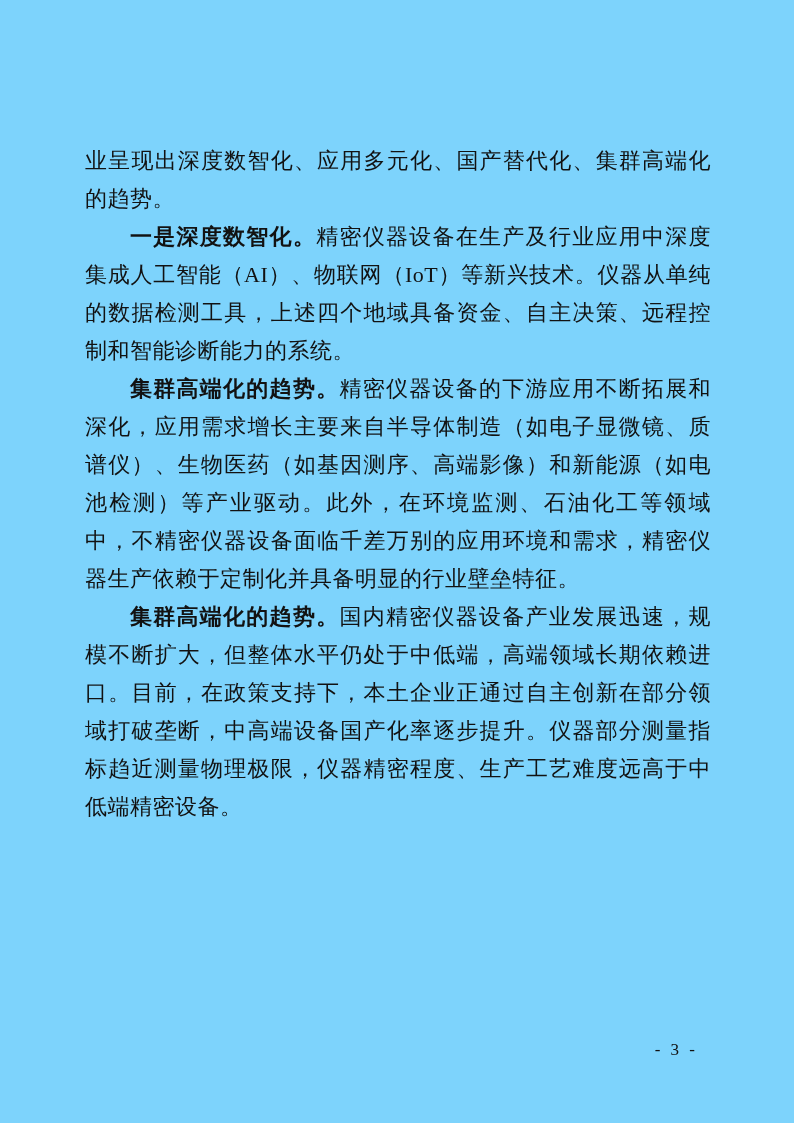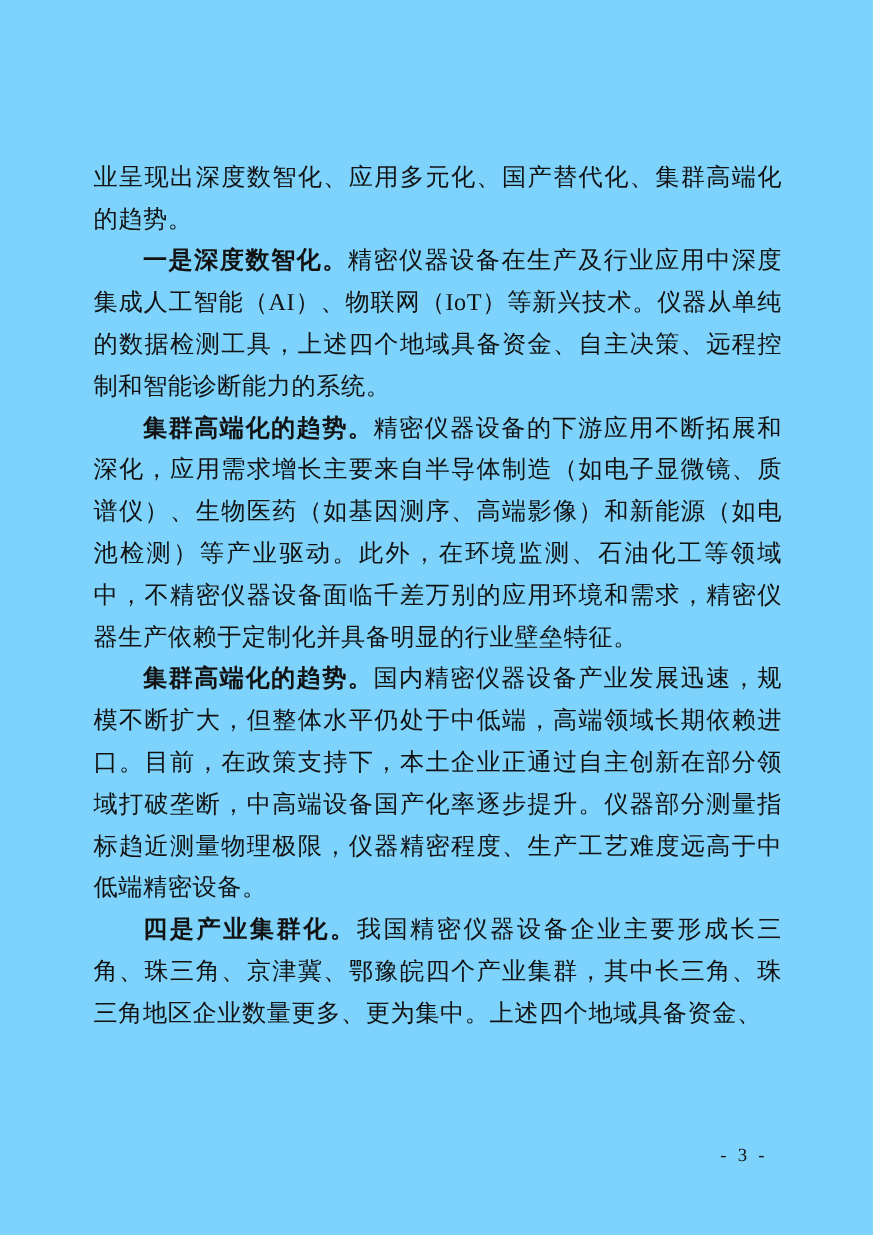--- a/index.html
+++ b/index.html
@@ -58,19 +58,18 @@
   <div class="doc-content">
 
     <p class="para continuation"><span>业呈现出深度数智化、应用多元化、国产替代化、集群高端化的趋势。</span></p>
 
     <p class="para"><span class="para-lead">一是深度数智化。</span><span>精密仪器设备在生产及行业应用中深度集成人工智能（AI）、物联网（IoT）等新兴技术。仪器从单纯的数据检测工具，上述四个地域具备资金、自主决策、远程控制和智能诊断能力的系统。</span></p>
 
     <p class="para"><span class="para-lead">集群高端化的趋势。</span><span>精密仪器设备的下游应用不断拓展和深化，应用需求增长主要来自半导体制造（如电子显微镜、质谱仪）、生物医药（如基因测序、高端影像）和新能源（如电池检测）等产业驱动。此外，在环境监测、石油化工等领域中，不精密仪器设备面临千差万别的应用环境和需求，精密仪器生产依赖于定制化并具备明显的行业壁垒特征。</span></p>
 
     <p class="para"><span class="para-lead">集群高端化的趋势。</span><span>国内精密仪器设备产业发展迅速，规模不断扩大，但整体水平仍处于中低端，高端领域长期依赖进口。目前，在政策支持下，本土企业正通过自主创新在部分领域打破垄断，中高端设备国产化率逐步提升。仪器部分测量指标趋近测量物理极限，仪器精密程度、生产工艺难度远高于中低端精密设备。</span></p>
 
-    <p class="para"><span class="para-lead">四是产业集群化。</span><span>我国精密仪器设备企业主要形成长三角、珠三角、京津冀、鄂豫皖四个产业集群，其中长三角、珠三角地区企业数量更多、更为集中。上述四个地域具备资金、</span></p>
 
   </div>
 
   <div class="page-footer">- 3 -</div>
 
 </div>
 
 </body></html>

